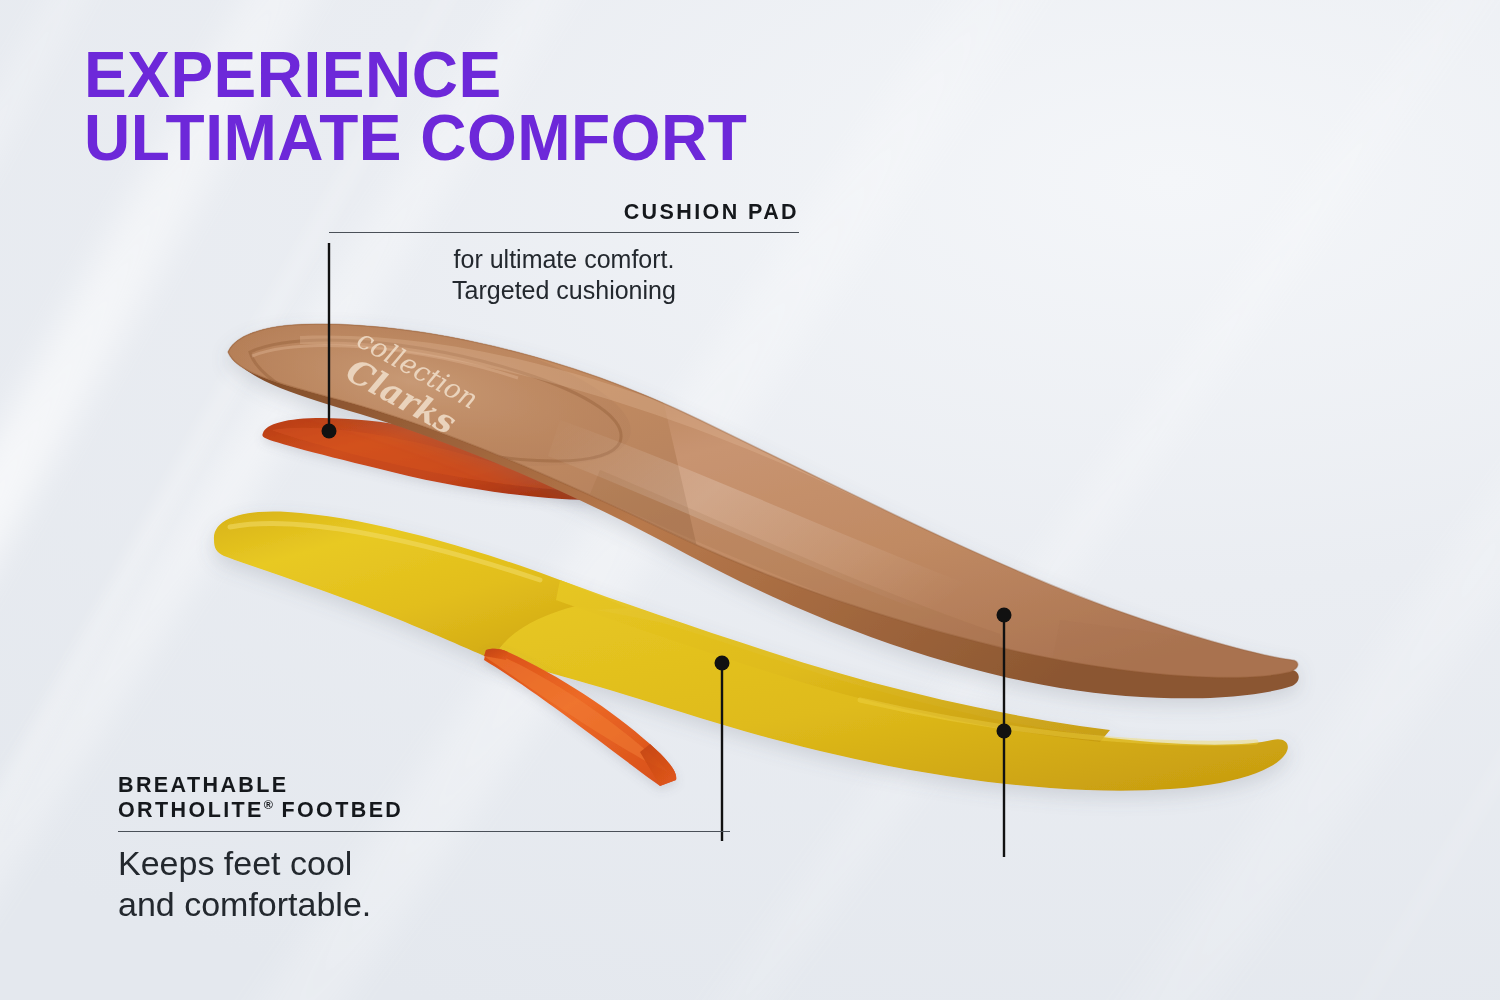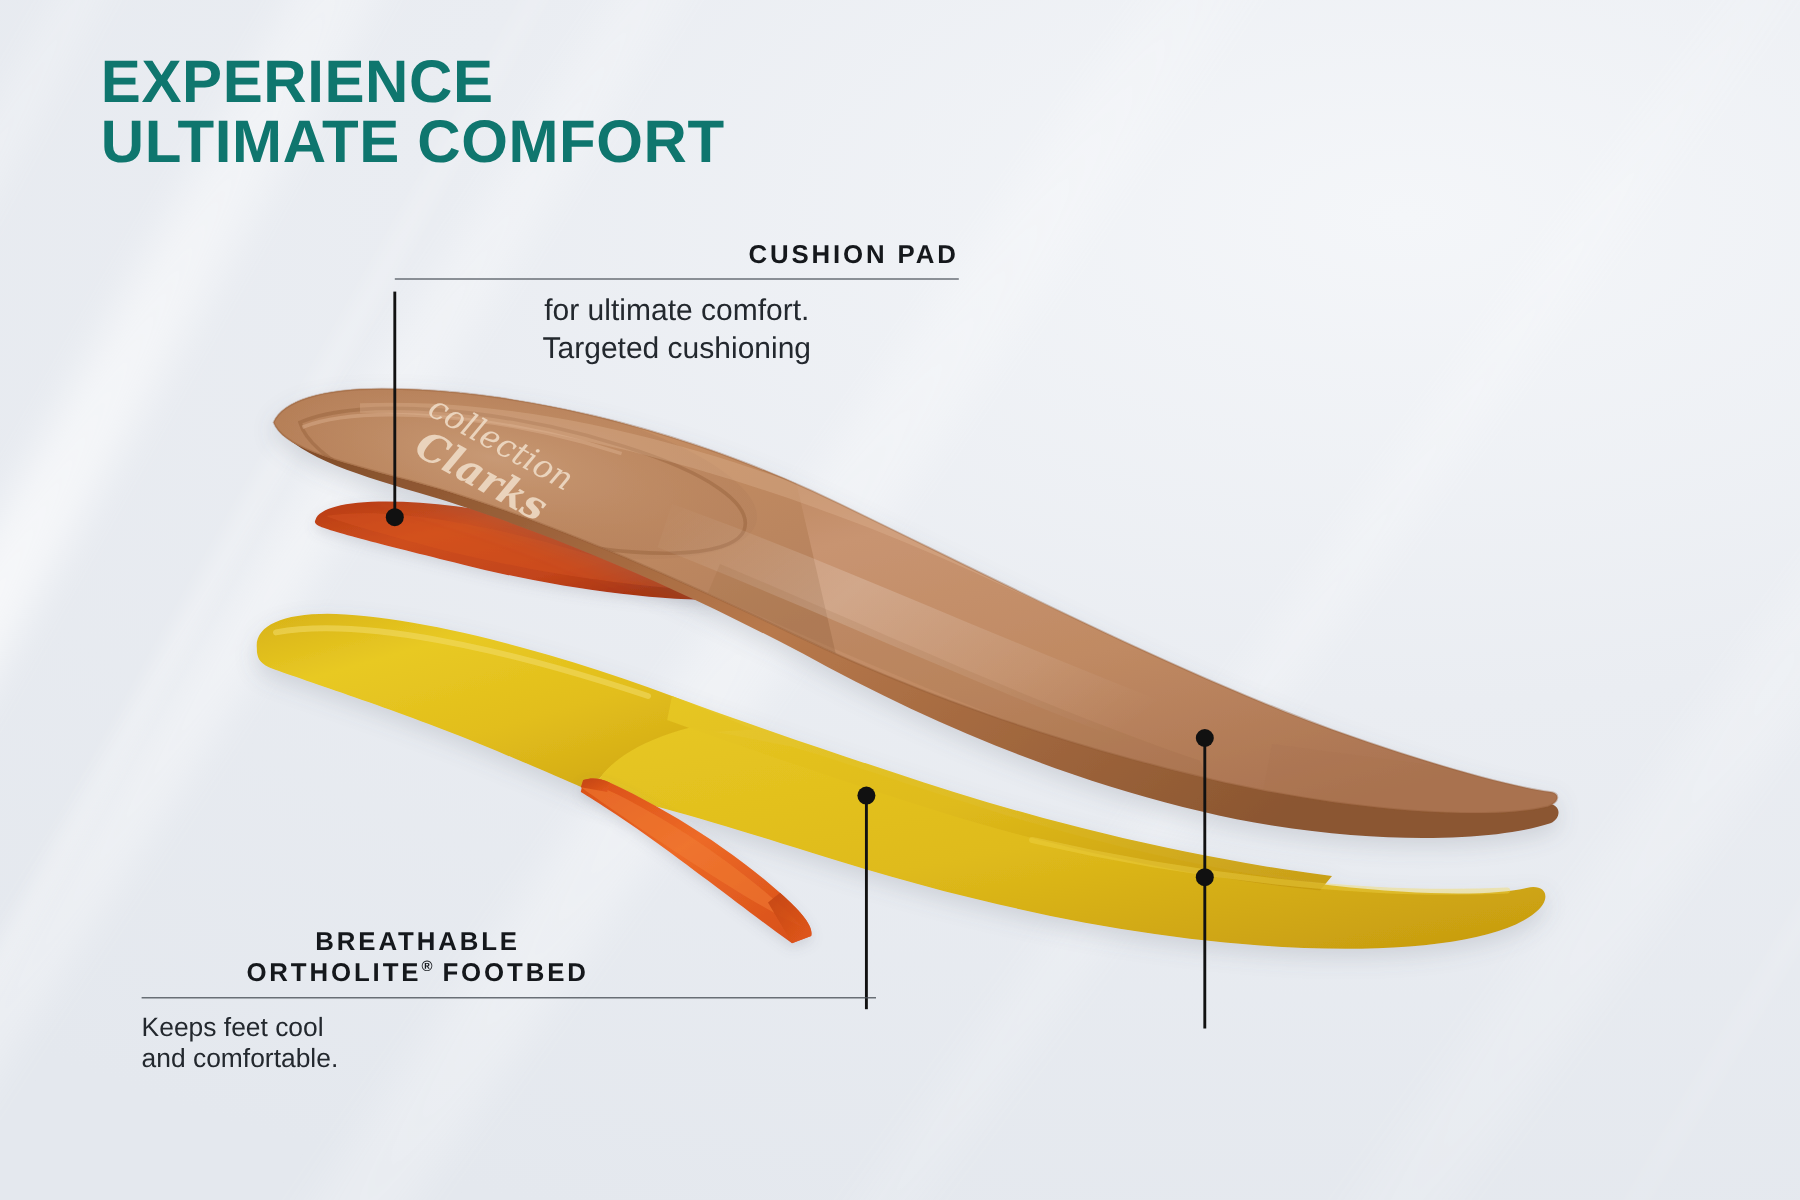--- a/index.html
+++ b/index.html
@@ -14,22 +14,22 @@
   .bg-base{position:absolute;inset:0;
     background:
       radial-gradient(120% 90% at 78% 18%, #f4f6f9 0%, #eaedf2 45%, #e4e8ee 100%);
   }
   .streaks{position:absolute;inset:-20%;}
   .streaks svg{width:100%;height:100%;display:block;}
 
   
   .headline{
     position:absolute;left:84px;top:44px;
-    font-size:50px;line-height:0.99;font-weight:bold;
-    letter-spacing:0.5px;color:#0f766e;
+    font-size:64px;line-height:0.99;font-weight:bold;
+    letter-spacing:0.5px;color:#6d28d9;
     text-transform:uppercase;
     font-stretch:condensed;
   }
   .headline div{white-space:nowrap;}
 
   
   .callout{position:absolute;}
   .c-title{
     color:#15181c;font-weight:bold;letter-spacing:2.4px;
     font-size:21px;line-height:1.18;text-transform:uppercase;
@@ -43,23 +43,23 @@
   .c-body div{white-space:nowrap;}
   sup.reg{font-size:0.58em;vertical-align:super;letter-spacing:0;}
 
   
   #callout-cushion{left:329px;top:200px;width:470px;}
   #callout-cushion .c-title{text-align:right;font-size:21.5px;}
   #callout-cushion .c-body{text-align:center;font-size:25px;}
 
   
   #callout-ortholite{left:118px;top:773px;width:460px;}
-  #callout-ortholite .c-title{text-align:center;font-size:21.5px;}
+  #callout-ortholite .c-title{text-align:left;font-size:21.5px;}
   #callout-ortholite .c-rule{width:612px;}
-  #callout-ortholite .c-body{text-align:left;font-size:22px;}
+  #callout-ortholite .c-body{text-align:left;font-size:34px;}
 
   
   #callout-underfoot{left:1004px;top:793px;width:392px;}
   #callout-underfoot .c-title{text-align:center;font-size:21.5px;}
   #callout-underfoot .c-body{text-align:center;font-size:25px;}
 
   
   #leaders{position:absolute;left:0;top:0;width:1500px;height:1000px;pointer-events:none;}
 
   

